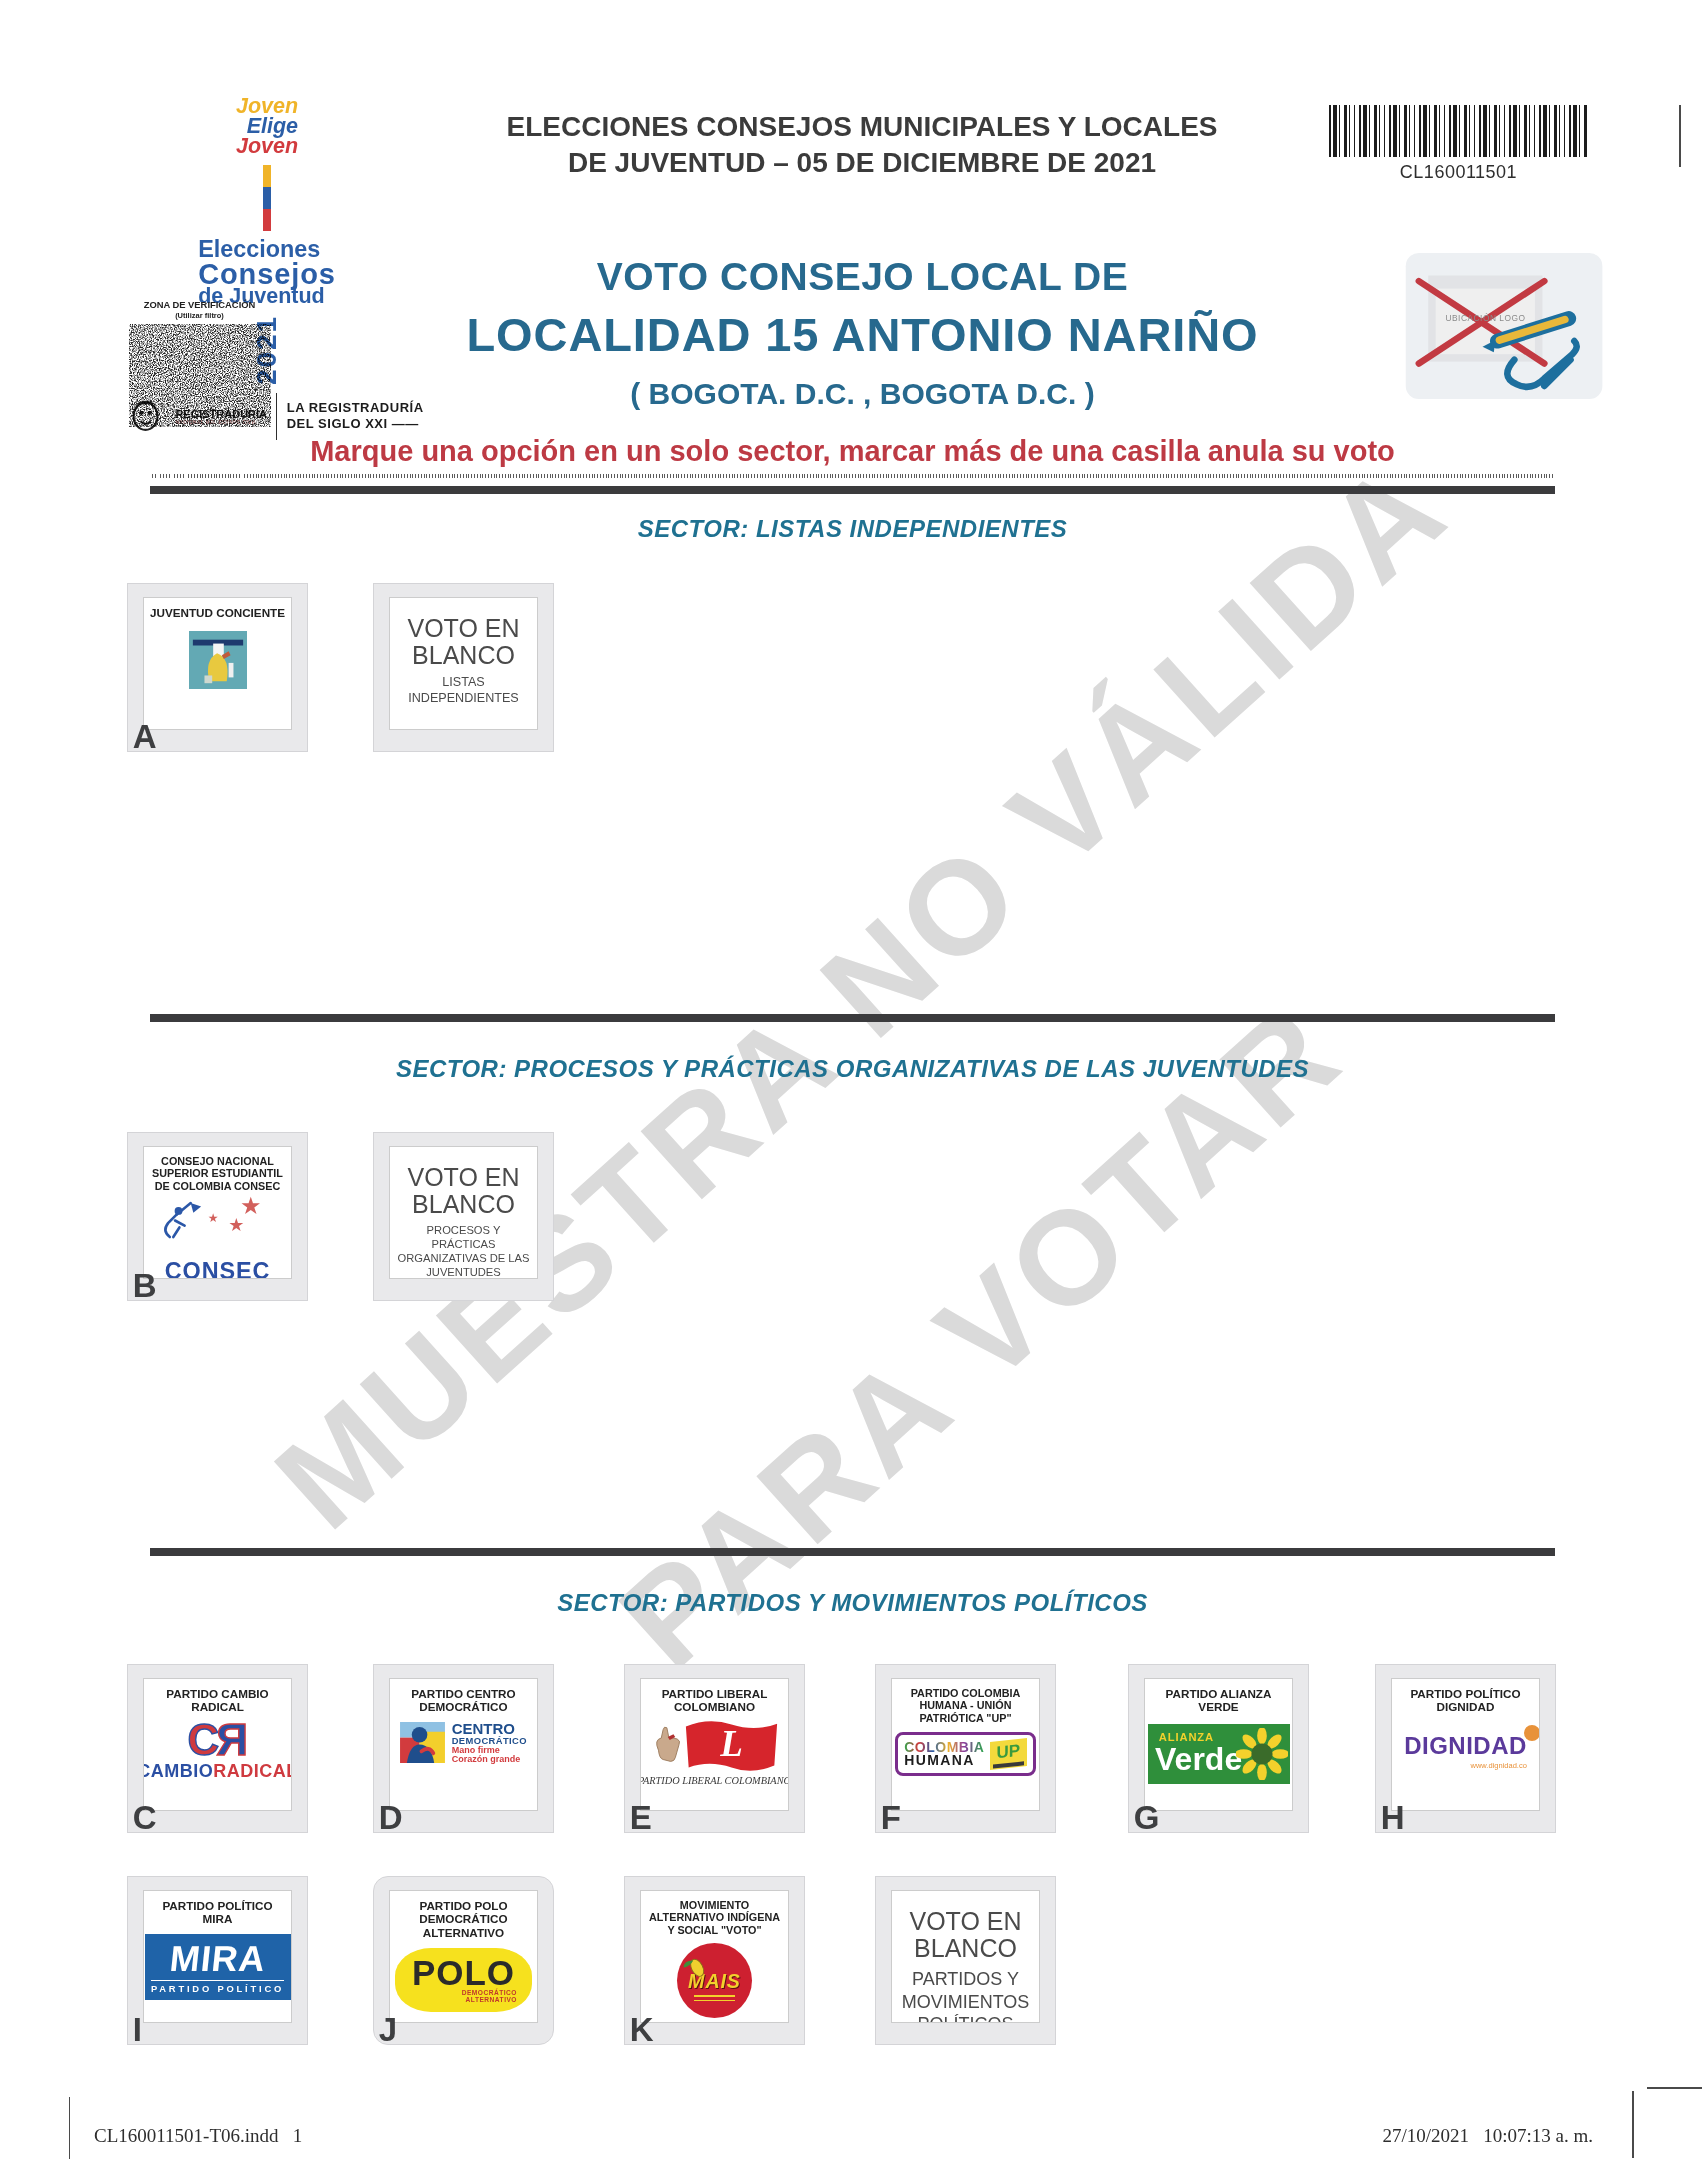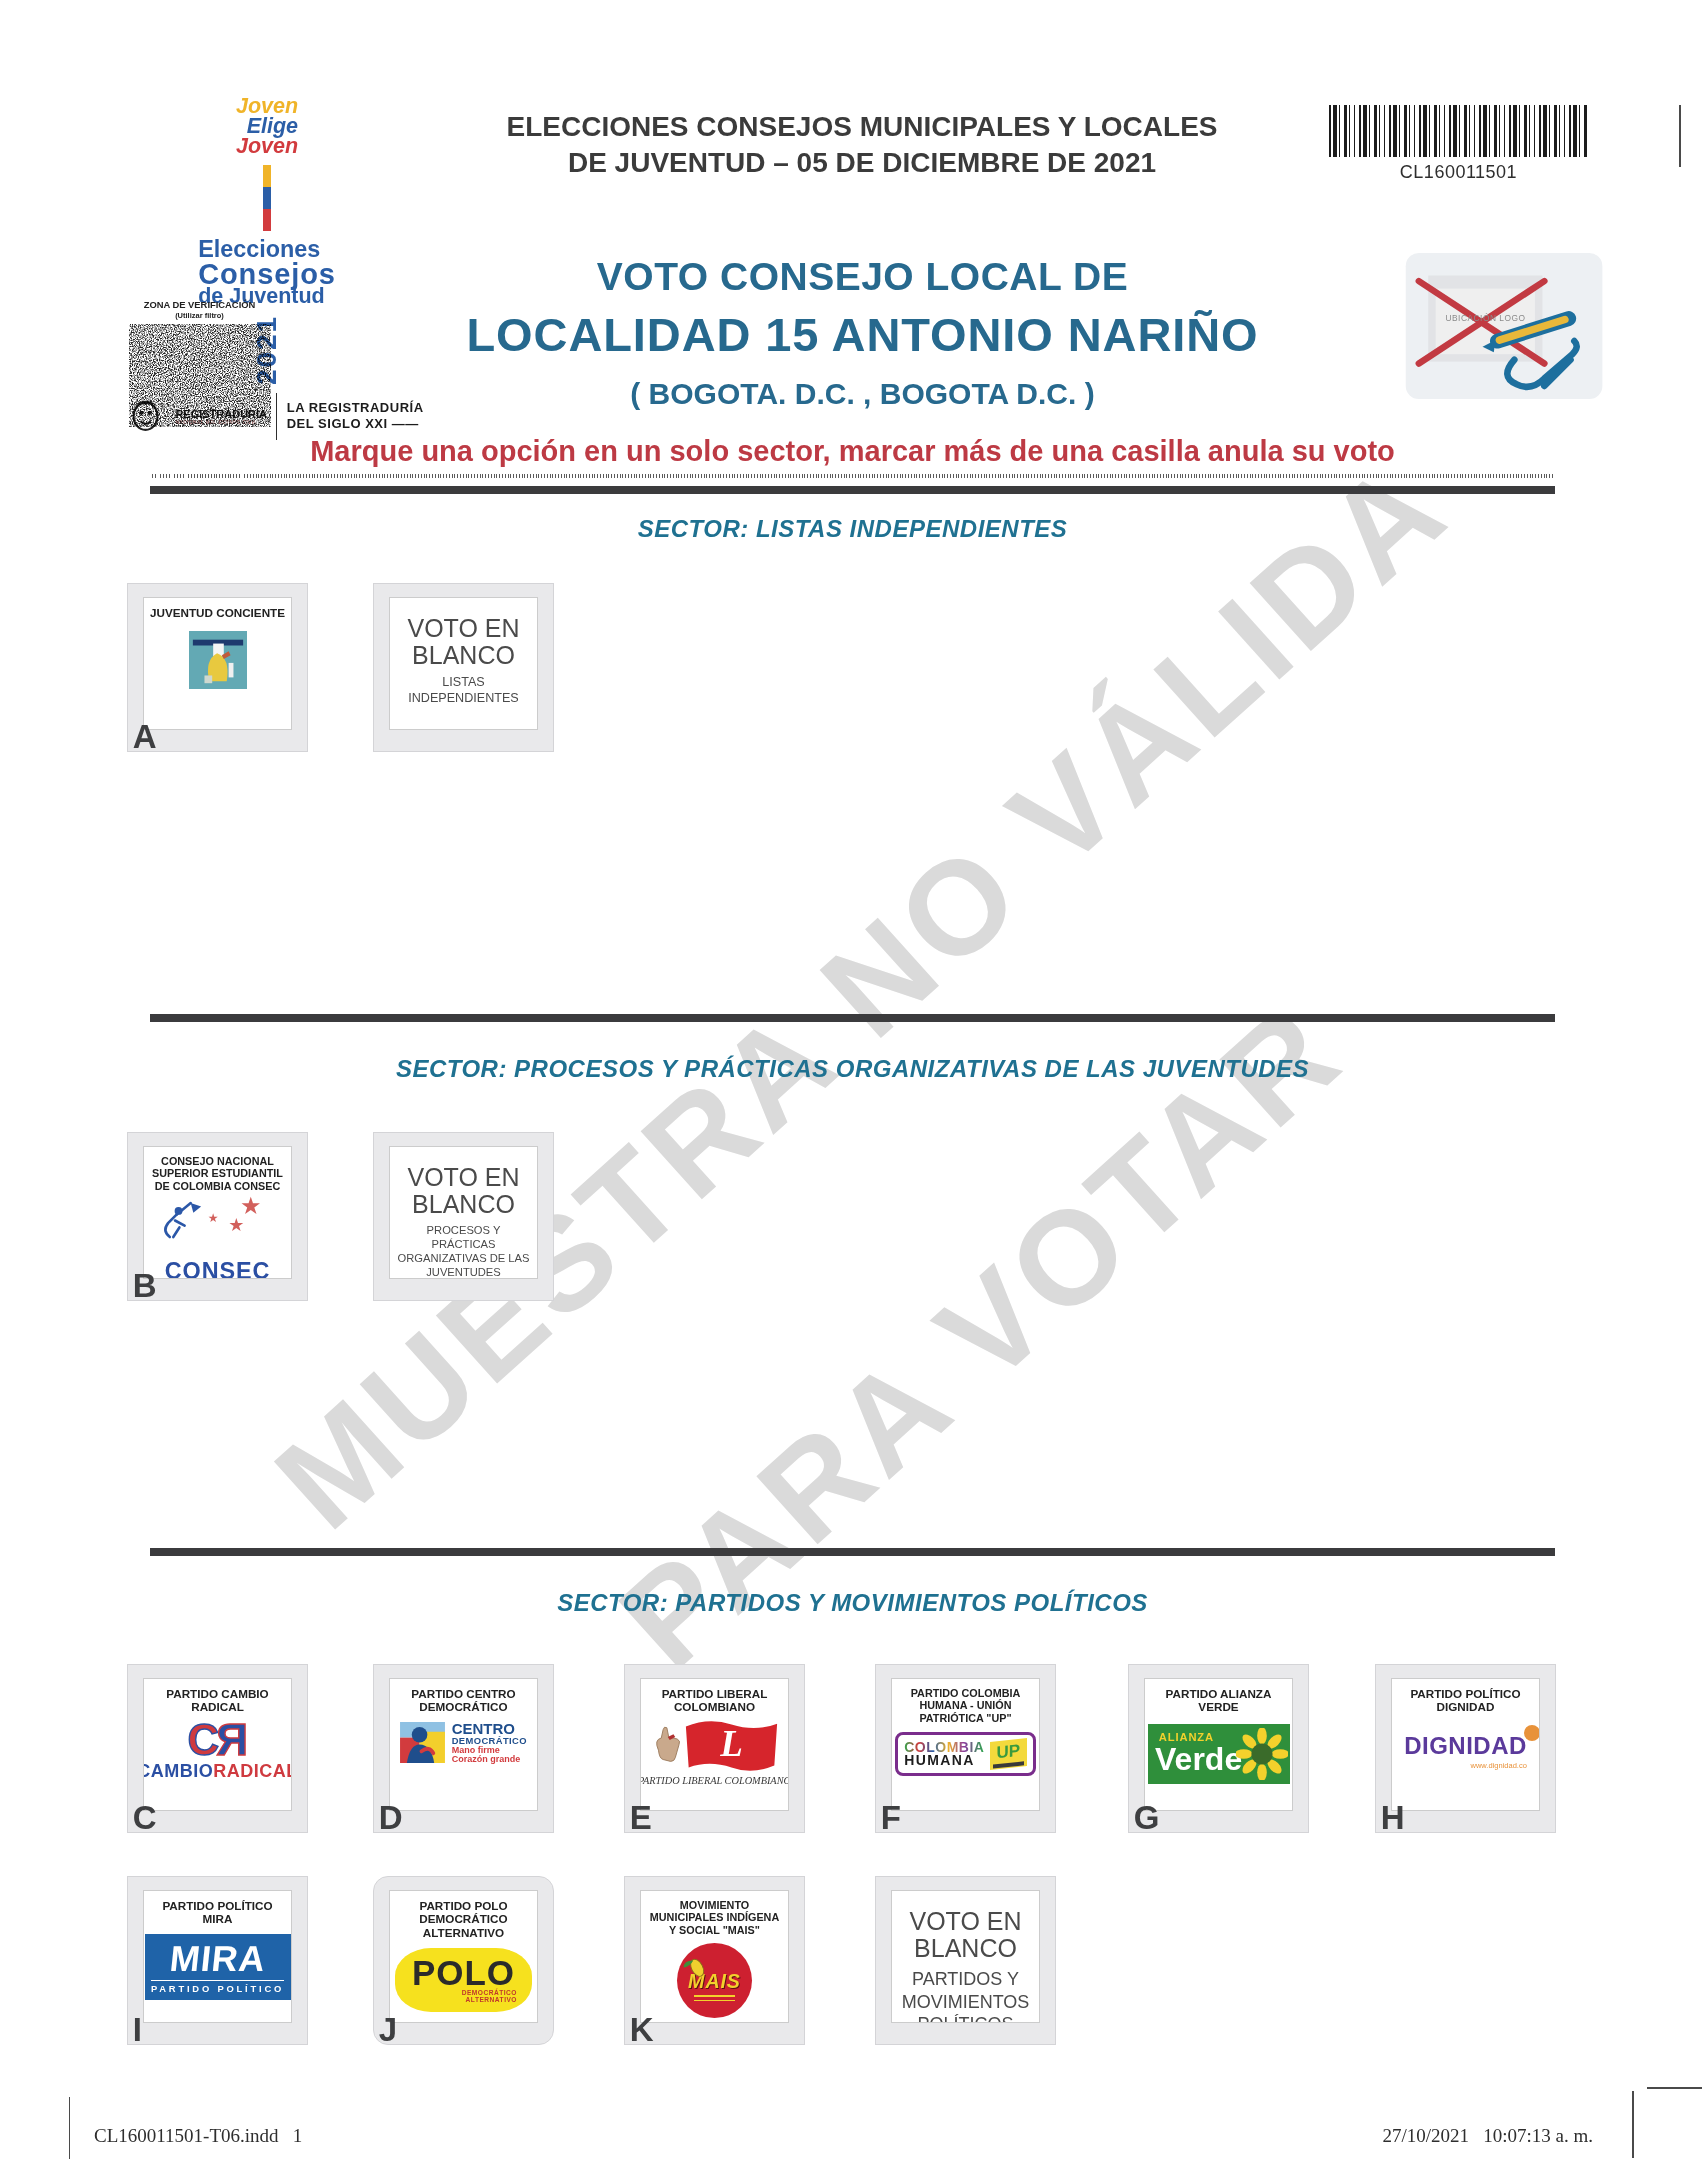--- a/index.html
+++ b/index.html
@@ -480,21 +480,21 @@
       <div class="logo-j">
         <div class="j-word">POLO</div>
         <div class="j-cap">DEMOCRÁTICO ALTERNATIVO</div>
       </div>
     </div>
     <div class="letter">J</div>
   </div>
 
   <div class="frame" id="card-k">
     <div class="inner">
-      <div class="party-name small">MOVIMIENTO MUNICIPALES INDÍGENA Y SOCIAL "MAIS"</div>
+      <div class="party-name small">MOVIMIENTO ALTERNATIVO INDÍGENA Y SOCIAL "VOTO"</div>
       <div class="logo-k">
         <div class="k-corn">
           <svg width="24" height="26" viewBox="0 0 26 28">
             <ellipse cx="13" cy="16" rx="6" ry="10" fill="#f0d02e" stroke="#8a6b1a" stroke-width="1"></ellipse>
             <path d="M13 7 q-9 -5 -13 2 q7 2 13 -2 z" fill="#3f8f3a"></path>
           </svg>
         </div>
         <div class="k-word">MAIS</div>
         <div class="k-bars"></div>
       </div>

